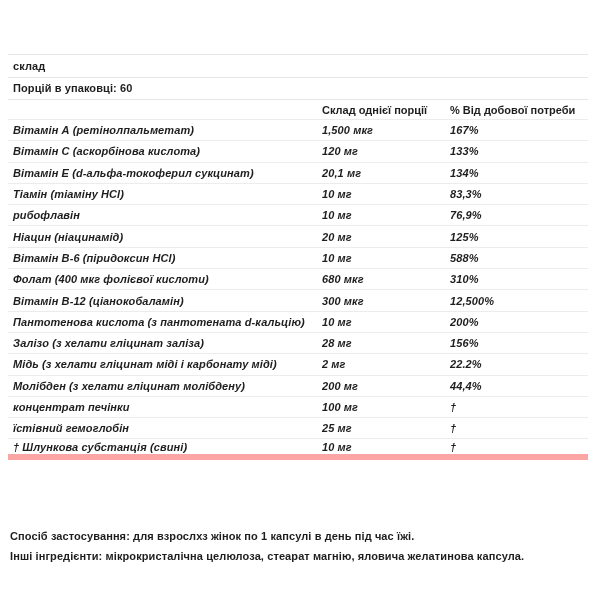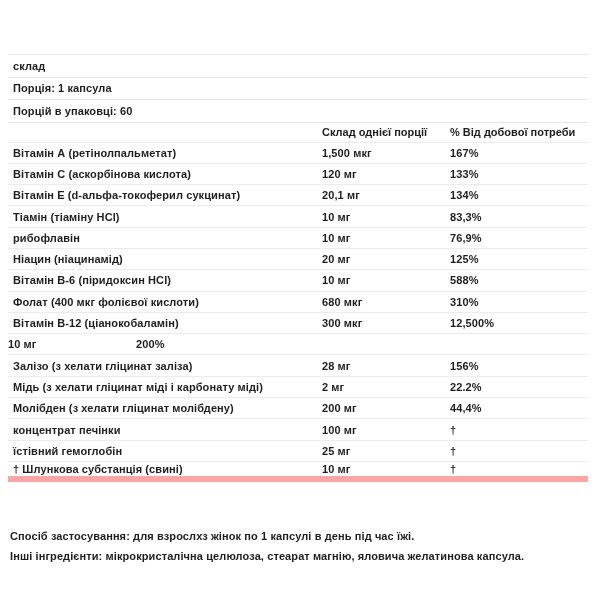--- a/index.html
+++ b/index.html
@@ -36,20 +36,21 @@
     height: 19px;
     box-sizing: border-box;
   }
   .trow {
     display: flex;
     align-items: center;
     height: 21.3px;
     border-top: 1px solid #ececec;
     box-sizing: border-box;
     letter-spacing: 0.1px;
+    font-style: italic;
   }
   .trow:last-of-type { border-bottom: 6px solid #fca5a5; }
   .c1 { width: 314px; padding-left: 5px; box-sizing: border-box; white-space: nowrap; }
   .c2 { width: 128px; box-sizing: border-box; white-space: nowrap; }
   .c3 { flex: 1; white-space: nowrap; }
   .footer {
     position: absolute;
     left: 10px;
     top: 526px;
     width: 580px;
@@ -60,23 +61,20 @@
     white-space: nowrap;
   }
 </style>
 </head>
 <body>
 
 <div class="content">
 
   <div class="irow">
     <span>склад</span>
-  </div>
-  <div class="irow">
-    <span>Порція: 1 капсула</span>
   </div>
   <div class="irow">
     <span>Порцій в упаковці: 60</span>
   </div>
 
   <div class="thead">
     <div class="c1"></div>
     <div class="c2">Склад однієї порції</div>
     <div class="c3">% Від добової потреби</div>
   </div>
@@ -120,20 +118,21 @@
     <div class="c1">Фолат (400 мкг фолієвої кислоти)</div>
     <div class="c2">680 мкг</div>
     <div class="c3">310%</div>
   </div>
   <div class="trow">
     <div class="c1">Вітамін B-12 (ціанокобаламін)</div>
     <div class="c2">300 мкг</div>
     <div class="c3">12,500%</div>
   </div>
   <div class="trow">
+    <div class="c1">Пантотенова кислота (з пантотената d-кальцію)</div>
     <div class="c2">10 мг</div>
     <div class="c3">200%</div>
   </div>
   <div class="trow">
     <div class="c1">Залізо (з хелати гліцинат заліза)</div>
     <div class="c2">28 мг</div>
     <div class="c3">156%</div>
   </div>
   <div class="trow">
     <div class="c1">Мідь (з хелати гліцинат міді і карбонату міді)</div>

